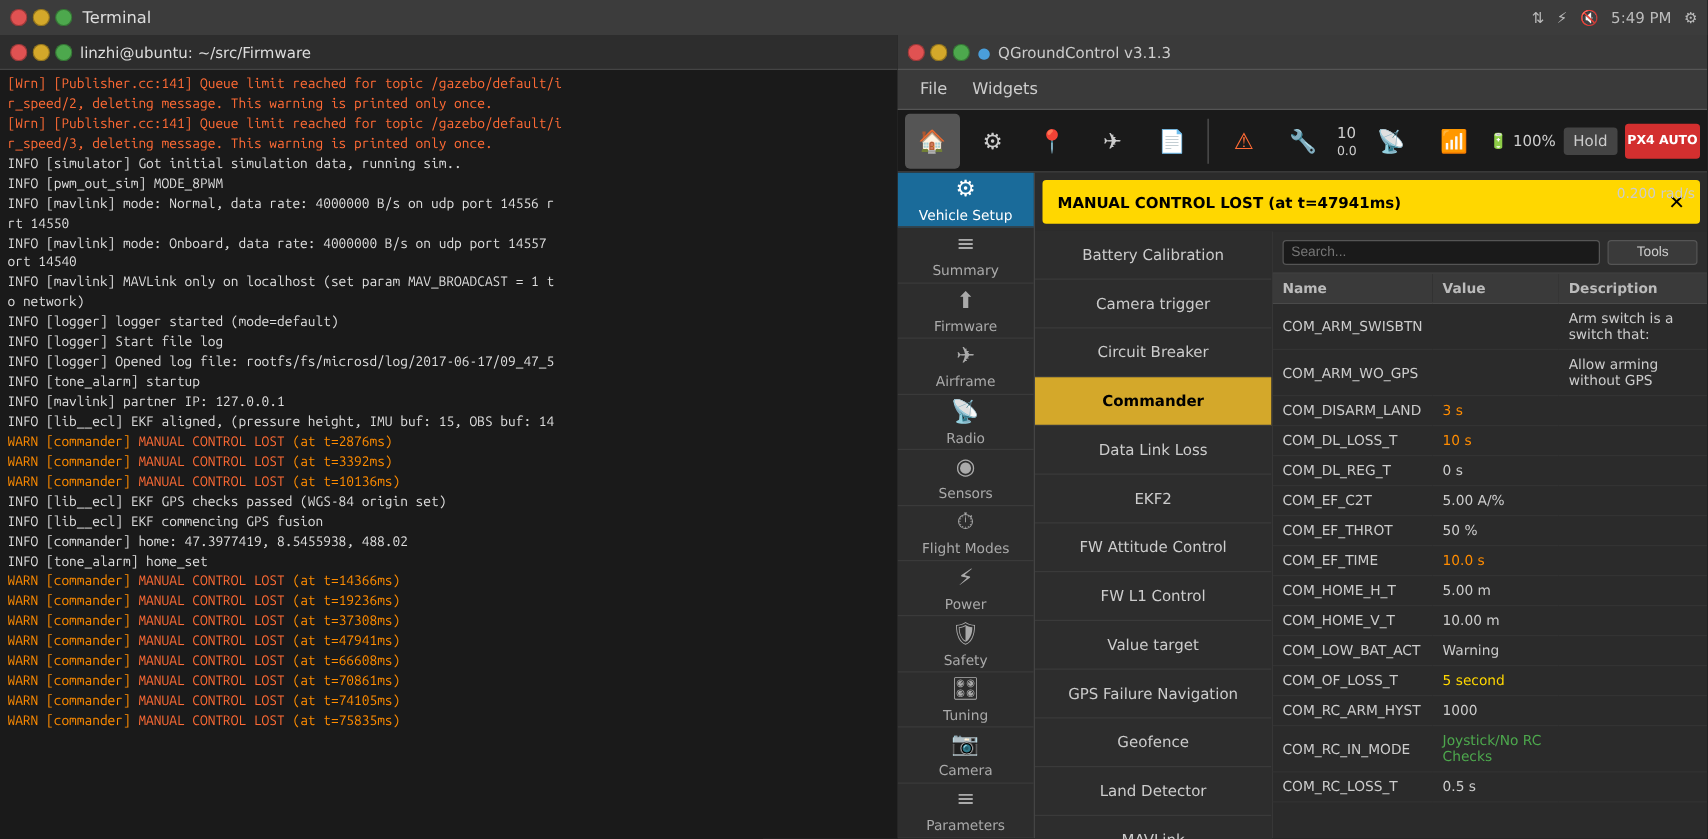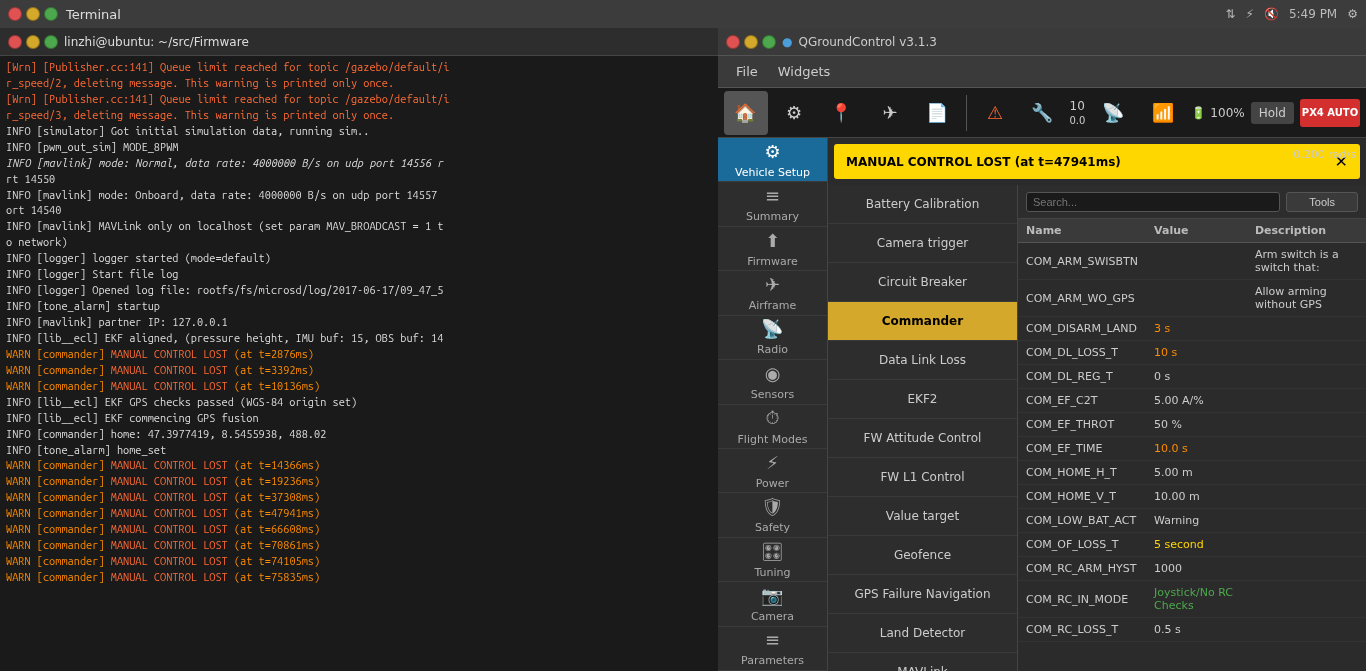--- a/index.html
+++ b/index.html
@@ -168,21 +168,21 @@
       </div>
       <span class="terminal-title">linzhi@ubuntu: ~/src/Firmware</span>
     </div>
     <div class="terminal-content" id="terminal-content">
     <div style="color: rgb(255, 107, 53);">[Wrn] [Publisher.cc:141] Queue limit reached for topic /gazebo/default/i</div>
         <div style="color: rgb(255, 107, 53);">r_speed/2, deleting message. This warning is printed only once.</div>
         <div style="color: rgb(255, 107, 53);">[Wrn] [Publisher.cc:141] Queue limit reached for topic /gazebo/default/i</div>
         <div style="color: rgb(255, 107, 53);">r_speed/3, deleting message. This warning is printed only once.</div>
         <div style="color: rgb(221, 221, 221);">INFO  [simulator] Got initial simulation data, running sim..</div>
         <div style="color: rgb(221, 221, 221);">INFO  [pwm_out_sim] MODE_8PWM</div>
-        <div style="color: rgb(221, 221, 221); font-style: italic;">INFO  [mavlink] mode: Normal, data rate: 4000000 B/s on udp port 14556 r</div>
+        <div style="color: rgb(221, 221, 221);">INFO  [mavlink] mode: Normal, data rate: 4000000 B/s on udp port 14556 r</div>
         <div style="color: rgb(221, 221, 221);">rt 14550</div>
         <div style="color: rgb(221, 221, 221);">INFO  [mavlink] mode: Onboard, data rate: 4000000 B/s on udp port 14557</div>
         <div style="color: rgb(221, 221, 221);">ort 14540</div>
         <div style="color: rgb(221, 221, 221);">INFO  [mavlink] MAVLink only on localhost (set param MAV_BROADCAST = 1 t</div>
         <div style="color: rgb(221, 221, 221);">o network)</div>
         <div style="color: rgb(221, 221, 221);">INFO  [logger] logger started (mode=default)</div>
         <div style="color: rgb(221, 221, 221);">INFO  [logger] Start file log</div>
         <div style="color: rgb(221, 221, 221);">INFO  [logger] Opened log file: rootfs/fs/microsd/log/2017-06-17/09_47_5</div>
         <div style="color: rgb(221, 221, 221);">INFO  [tone_alarm] startup</div>
         <div style="color: rgb(221, 221, 221);">INFO  [mavlink] partner IP: 127.0.0.1</div>
@@ -317,22 +317,22 @@
           <div class="component-list" id="component-list">
           <div class="component-item">Battery Calibration</div>
               <div class="component-item">Camera trigger</div>
               <div class="component-item">Circuit Breaker</div>
               <div class="component-item active">Commander</div>
               <div class="component-item">Data Link Loss</div>
               <div class="component-item">EKF2</div>
               <div class="component-item">FW Attitude Control</div>
               <div class="component-item">FW L1 Control</div>
               <div class="component-item">Value target</div>
+              <div class="component-item">GPS Failure Navigation</div>
               <div class="component-item">Geofence</div>
-              <div class="component-item">GPS Failure Navigation</div>
               <div class="component-item">Land Detector</div>
               <div class="component-item">MAVLink</div>
             </div>
 
           <div class="params-panel">
             <div class="params-toolbar">
               <input type="text" class="params-search" placeholder="Search..." style="">
               <button class="params-tool-btn">Tools</button>
             </div>
             <div class="params-table">

